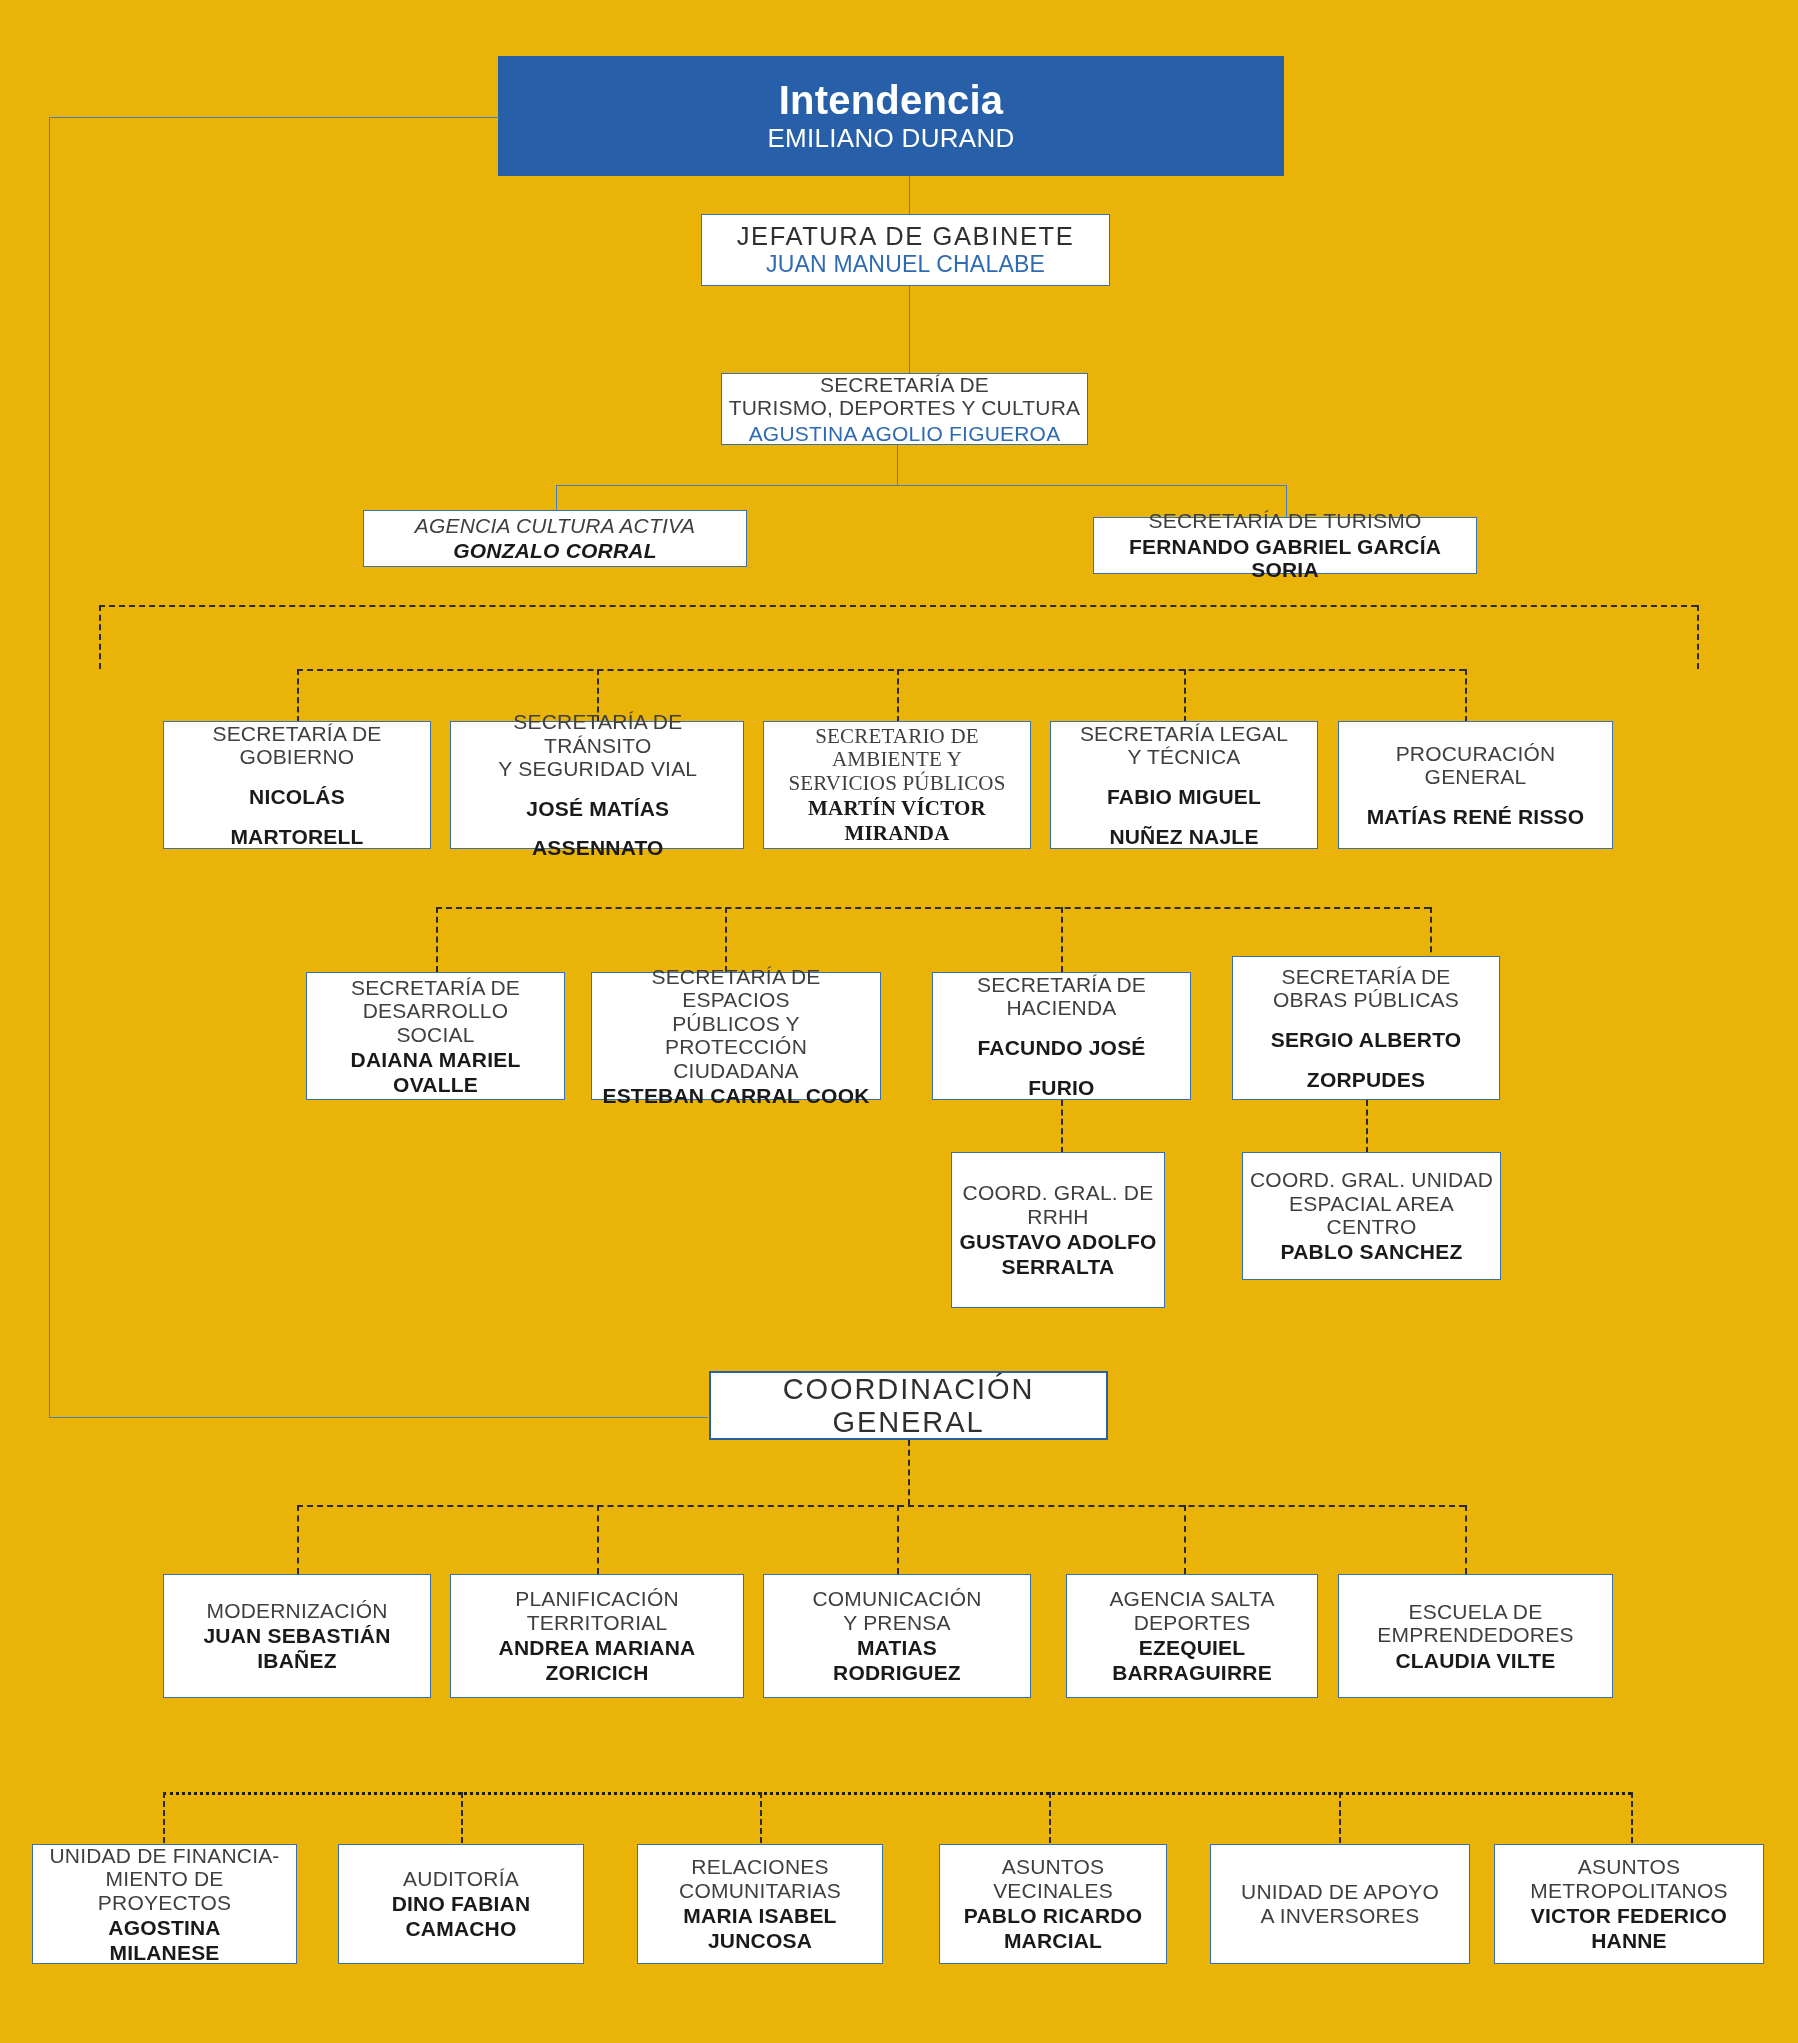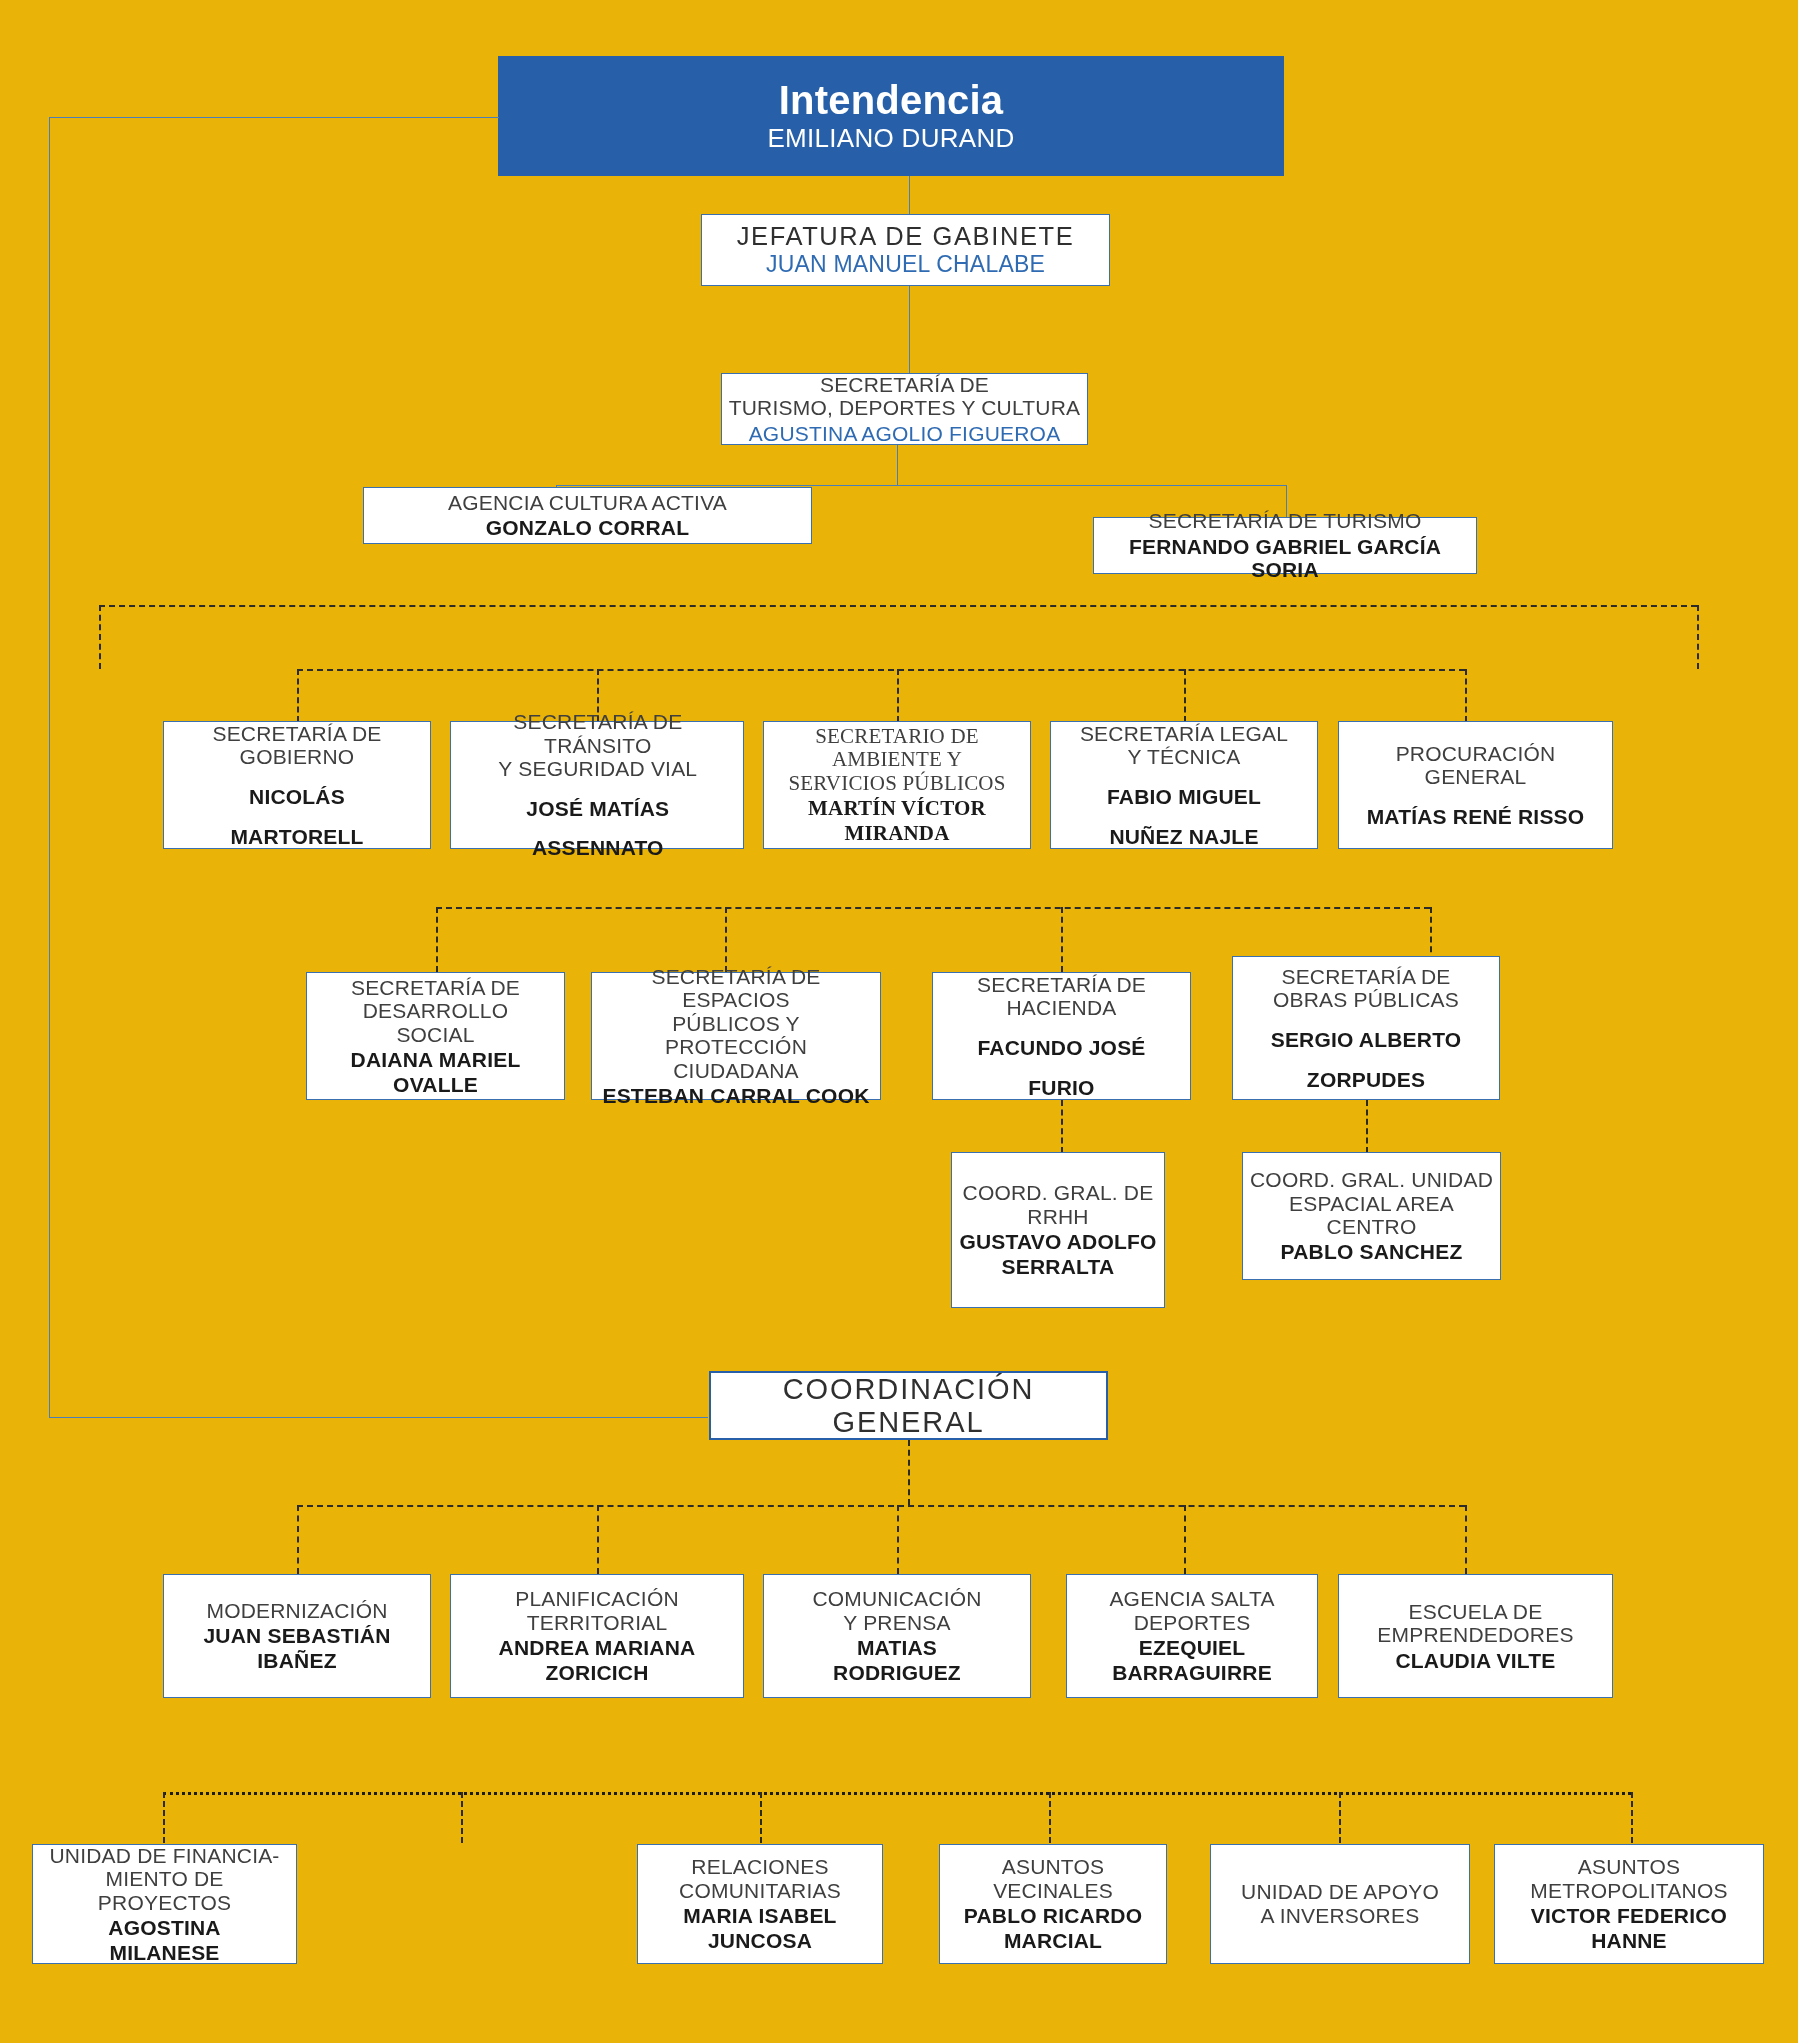--- a/index.html
+++ b/index.html
@@ -74,21 +74,21 @@
     <div class="t">SECRETARÍA DE</div>
     <div class="t">TURISMO, DEPORTES Y CULTURA</div>
     <div class="n blue">AGUSTINA AGOLIO FIGUEROA</div>
   </div>
 
   <div class="vline" style="left:897px;top:445px;height:40px;"></div>
   <div class="hline" style="left:556px;top:485px;width:731px;"></div>
   <div class="vline" style="left:556px;top:485px;height:32px;"></div>
   <div class="vline" style="left:1286px;top:485px;height:32px;"></div>
 
-  <div class="box" style="left:363px;top:487px;width:449px;height:57px;">
+  <div class="box" style="left:363px;top:510px;width:384px;height:57px;font-style:italic;">
     <div class="t">AGENCIA CULTURA ACTIVA</div>
     <div class="n">GONZALO CORRAL</div>
   </div>
 
   <div class="box" style="left:1093px;top:517px;width:384px;height:57px;">
     <div class="t">SECRETARÍA DE TURISMO</div>
     <div class="n">FERNANDO GABRIEL GARCÍA SORIA</div>
   </div>
 
   <div class="vdash" style="left:99px;top:605px;height:64px;"></div>
@@ -243,20 +243,25 @@
   <div class="vdash" style="left:1339px;top:1792px;height:51px;"></div>
   <div class="vdash" style="left:1631px;top:1792px;height:51px;"></div>
 
   <div class="box" style="left:32px;top:1844px;width:265px;height:120px;">
     <div class="t">UNIDAD DE FINANCIA-</div>
     <div class="t">MIENTO DE PROYECTOS</div>
     <div class="n">AGOSTINA</div>
     <div class="n">MILANESE</div>
   </div>
 
+  <div class="box" style="left:338px;top:1844px;width:246px;height:120px;">
+    <div class="t">AUDITORÍA</div>
+    <div class="n">DINO FABIAN</div>
+    <div class="n">CAMACHO</div>
+  </div>
 
   <div class="box" style="left:637px;top:1844px;width:246px;height:120px;">
     <div class="t">RELACIONES</div>
     <div class="t">COMUNITARIAS</div>
     <div class="n">MARIA ISABEL</div>
     <div class="n">JUNCOSA</div>
   </div>
 
   <div class="box" style="left:939px;top:1844px;width:228px;height:120px;">
     <div class="t">ASUNTOS</div>

